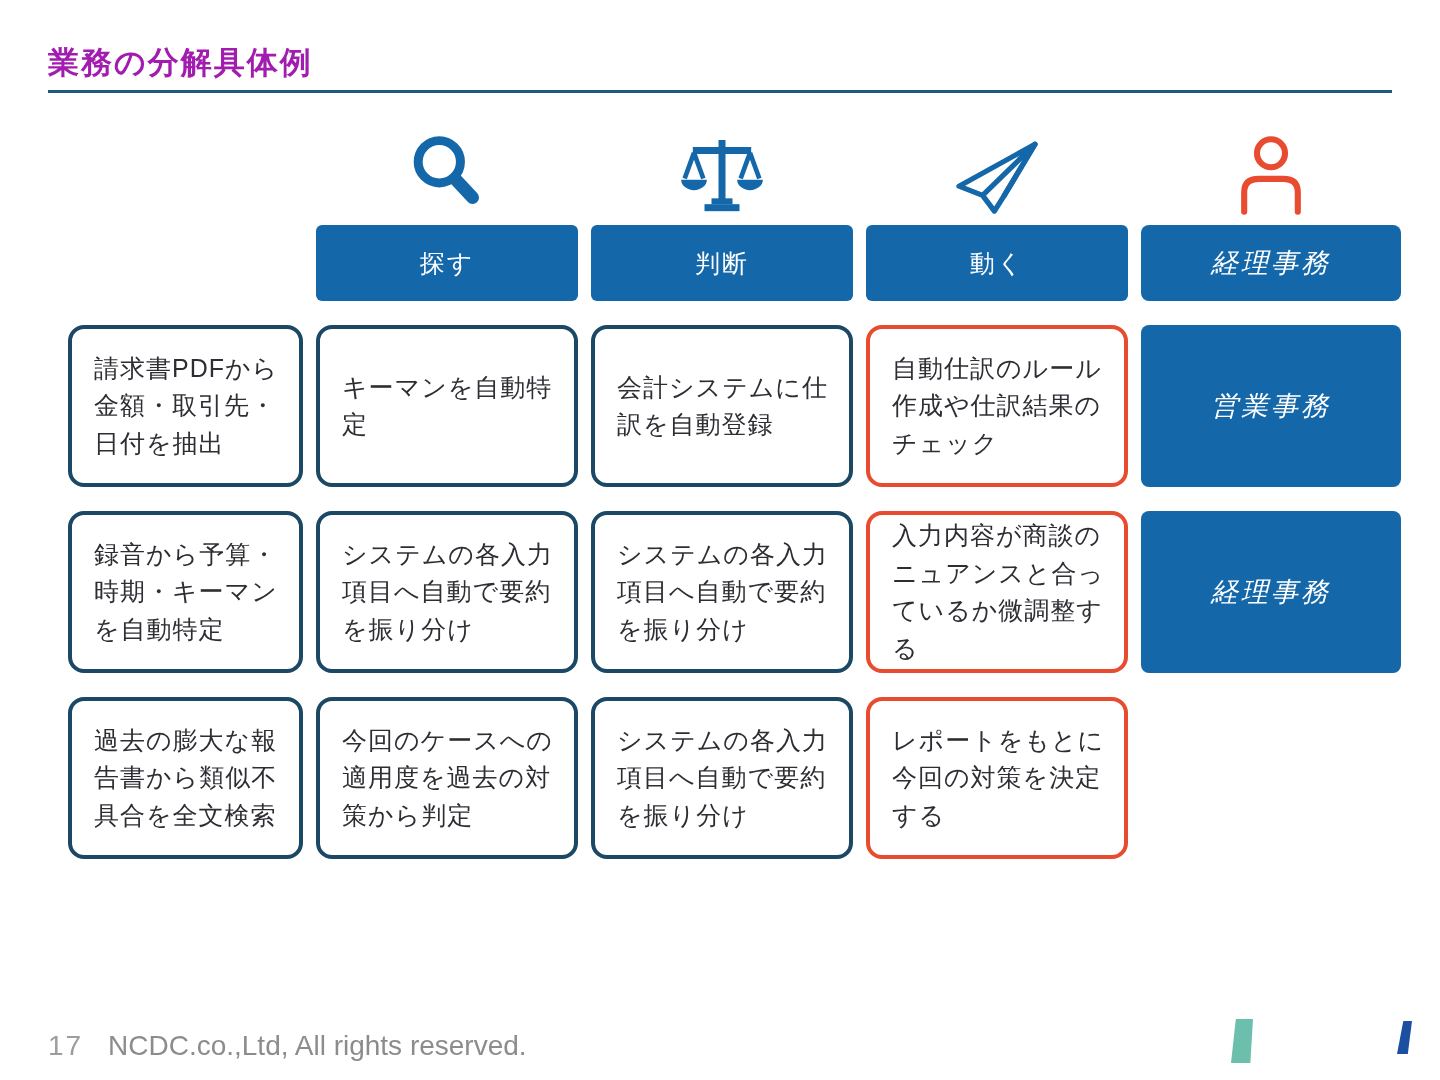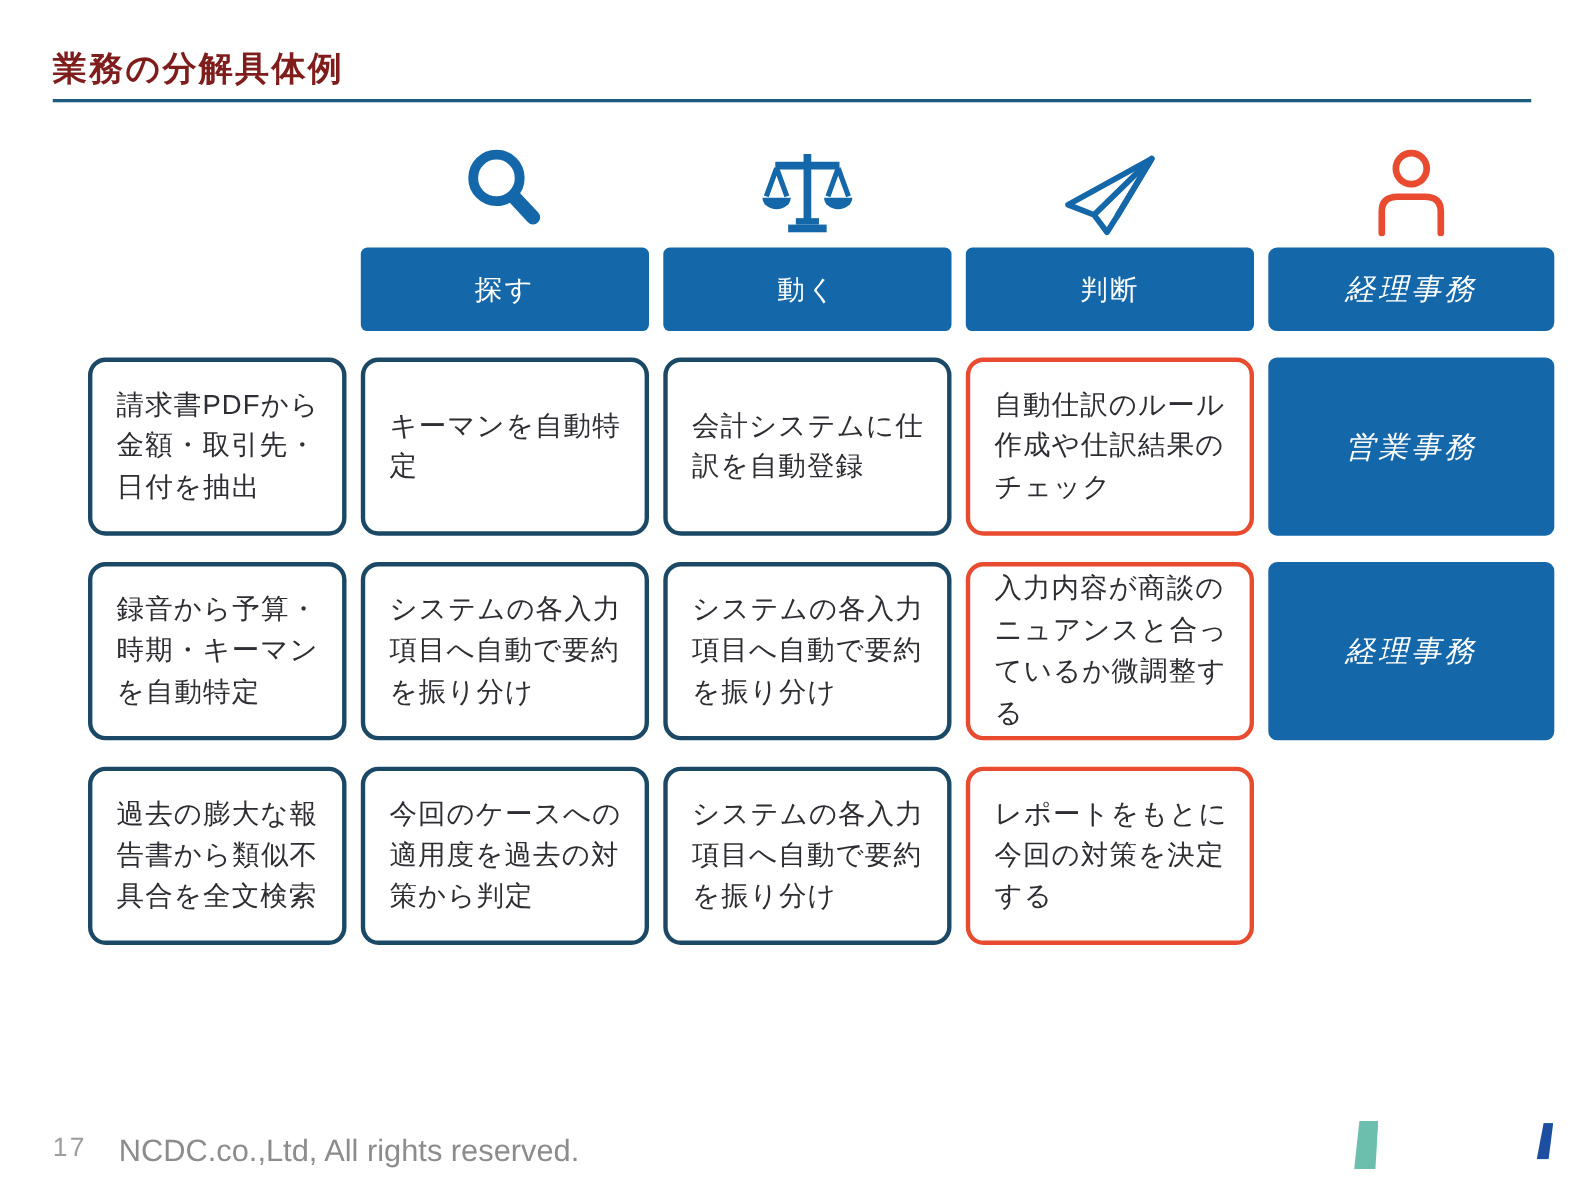--- a/index.html
+++ b/index.html
@@ -17,29 +17,29 @@
   body{
     font-family:"Liberation Sans","DejaVu Sans",sans-serif;
     background:#ffffff;
     overflow:hidden;
     position:relative;
   }
   .slide{position:absolute;inset:0;background:#fff;}
 
   .page-title{
     position:absolute;left:48px;top:42px;
-    font-size:31px;font-weight:600;letter-spacing:2px;color:#7f1d1d;
+    font-size:31px;font-weight:600;letter-spacing:2px;color:#a21caf;
   }
   .title-rule{
     position:absolute;left:48px;top:90px;width:1344px;height:3px;
     background:var(--rule);
   }
 
   .matrix{
-    position:absolute;left:80px;top:131px;
+    position:absolute;left:68px;top:131px;
     display:grid;
     grid-template-columns:235px 262px 262px 262px 260px;
     grid-template-rows:70px 76px 162px 162px 162px;
     column-gap:13px;row-gap:24px;
   }
 
   .icon-cell{position:relative;}
   .icon-cell svg{
     position:absolute;bottom:-14px;left:50%;transform:translateX(-50%);
     display:block;
@@ -68,21 +68,21 @@
     border-radius:16px;
     display:flex;align-items:center;
     padding:14px 18px 14px 22px;
     font-size:25px;line-height:1.5;letter-spacing:1px;
     color:var(--ink);font-weight:500;
   }
   .cell.accent{border-color:var(--red);}
 
   .footer-page{
     position:absolute;left:48px;top:1030px;
-    font-size:24px;color:#9D9D9D;letter-spacing:2px;
+    font-size:28px;color:#9D9D9D;letter-spacing:2px;
   }
   .footer-copy{
     position:absolute;left:108px;top:1030px;
     font-size:28px;color:var(--gray);
   }
 
   .logo-shape-teal{
     position:absolute;left:1231px;top:1019px;width:22px;height:44px;
     background:var(--teal);
     clip-path:polygon(22% 0,100% 0,88% 100%,0 100%);
@@ -131,22 +131,22 @@
     </div>
     <div class="icon-cell">
       <svg class="icon-red" width="78" height="82" viewBox="0 0 64 66" fill="none" stroke="currentColor" stroke-width="5" stroke-linecap="round">
         <circle cx="32" cy="16" r="11.5"></circle>
         <path d="M10 64 L10 48 Q10 37 22 37 L42 37 Q54 37 54 48 L54 64"></path>
       </svg>
     </div>
 
     <div></div>
     <div class="col-header">探す</div>
+    <div class="col-header">判断</div>
     <div class="col-header">動く</div>
-    <div class="col-header">判断</div>
 
     <div class="row-label">経理事務</div>
     <div class="cell">請求書PDFから金額・取引先・日付を抽出</div>
     <div class="cell">キーマンを自動特定</div>
     <div class="cell">会計システムに仕訳を自動登録</div>
     <div class="cell accent">自動仕訳のルール作成や仕訳結果のチェック</div>
 
     <div class="row-label">営業事務</div>
     <div class="cell">録音から予算・時期・キーマンを自動特定</div>
     <div class="cell">システムの各入力項目へ自動で要約を振り分け</div>

